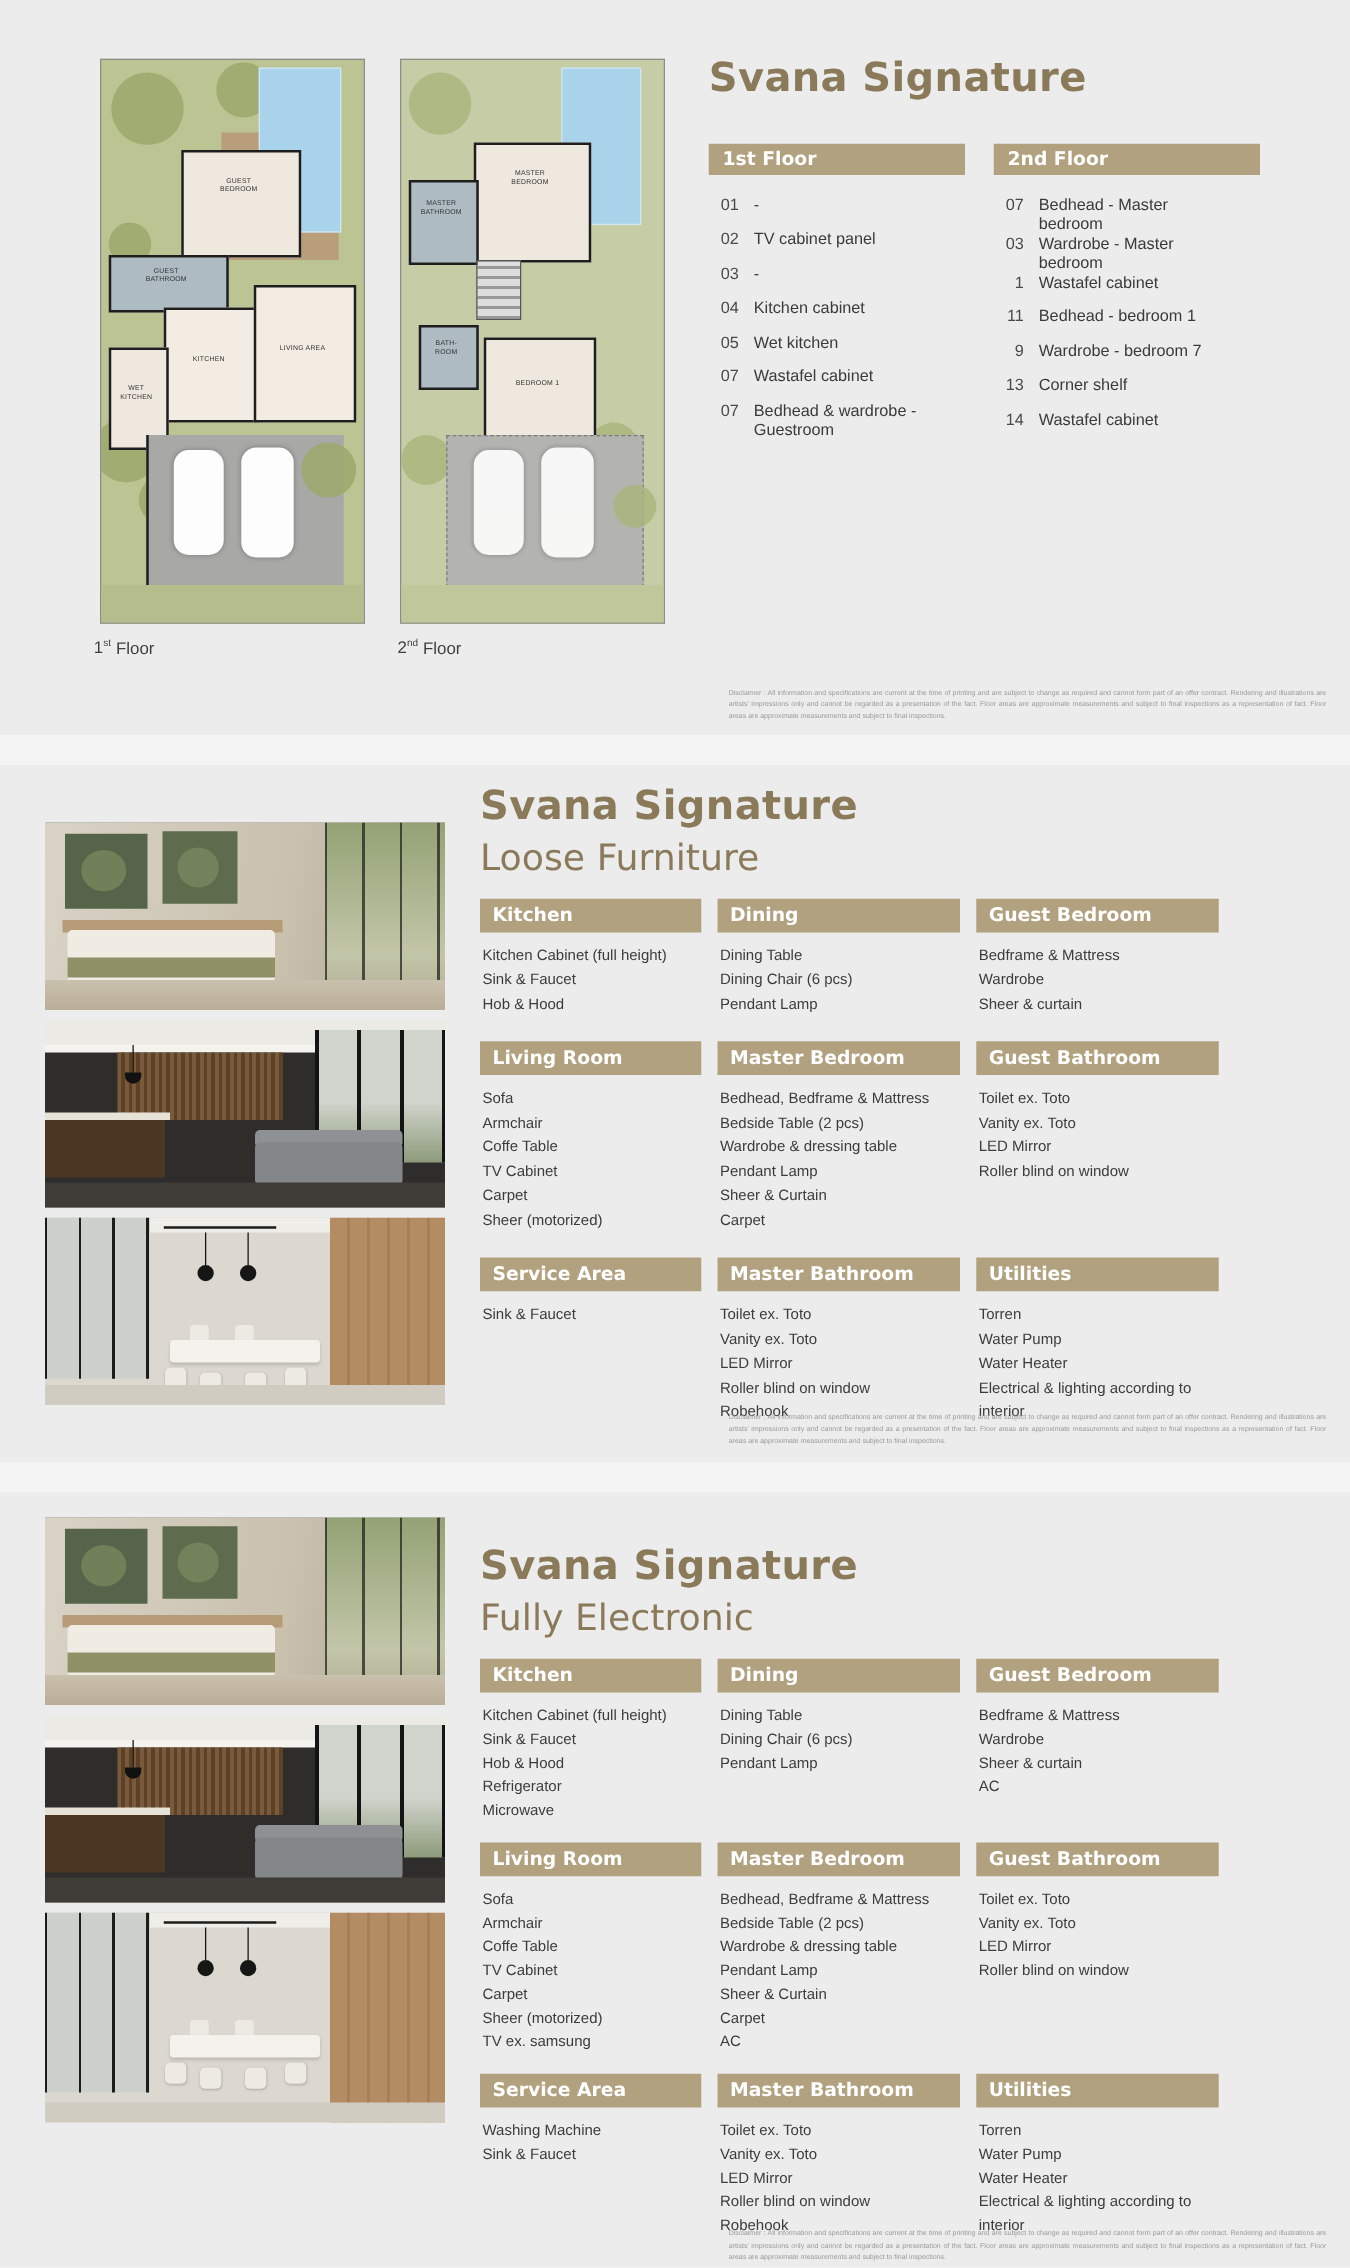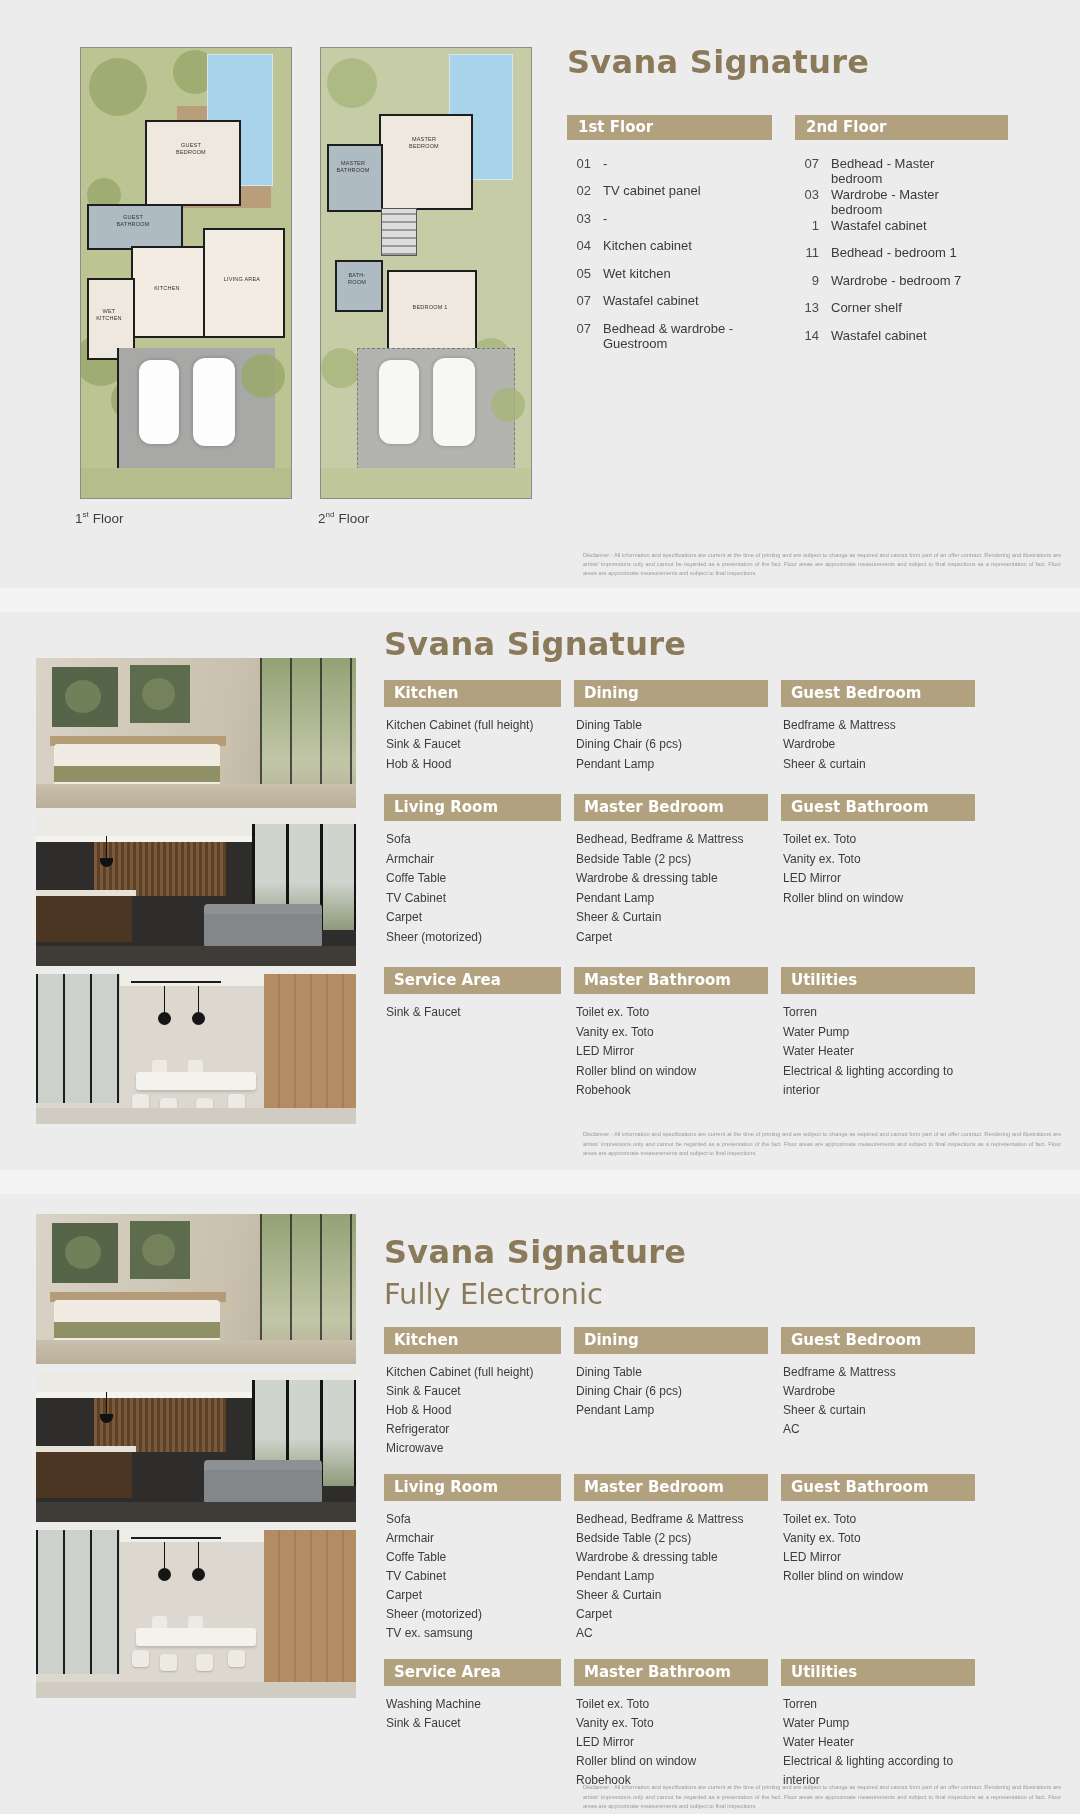--- a/index.html
+++ b/index.html
@@ -328,20 +328,21 @@
       <div class="chair c1"></div>
         <div class="chair c2"></div>
         <div class="chair c3"></div>
         <div class="chair c4"></div>
       <div class="floor"></div>
     </div>
 
 
     <div class="rc">
       <div class="t1">Svana Signature</div>
+      <div class="t2">Loose Furniture</div>
       <div class="cat-grid">
 
           <div class="cat">
             <div class="cat-bar">Kitchen</div>
             <div class="cat-items">
 
                 <div class="cat-item">Kitchen Cabinet (full height)</div>
 
                 <div class="cat-item">Sink &amp; Faucet</div>
 

